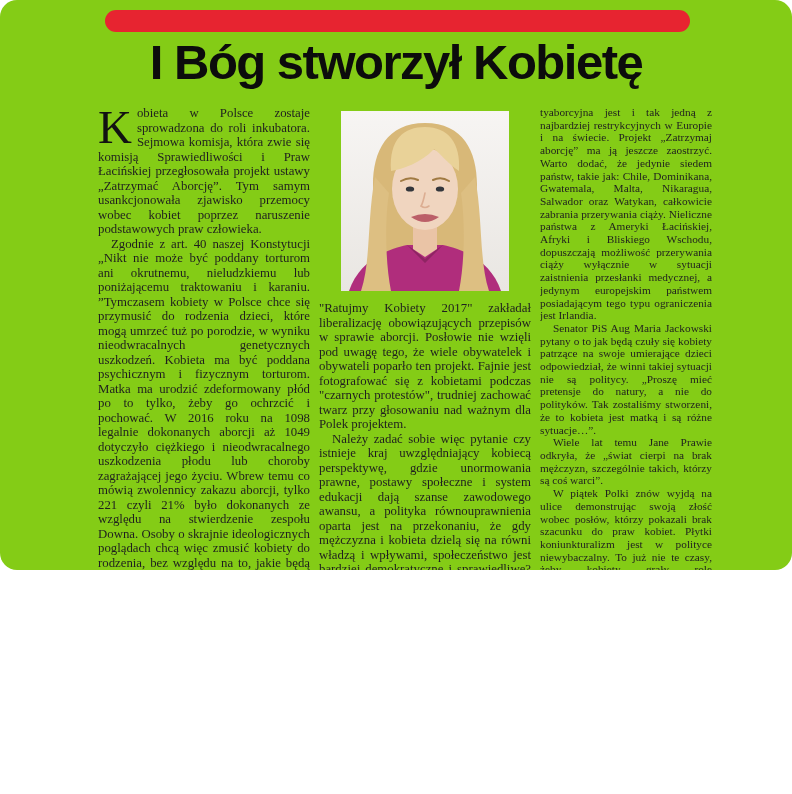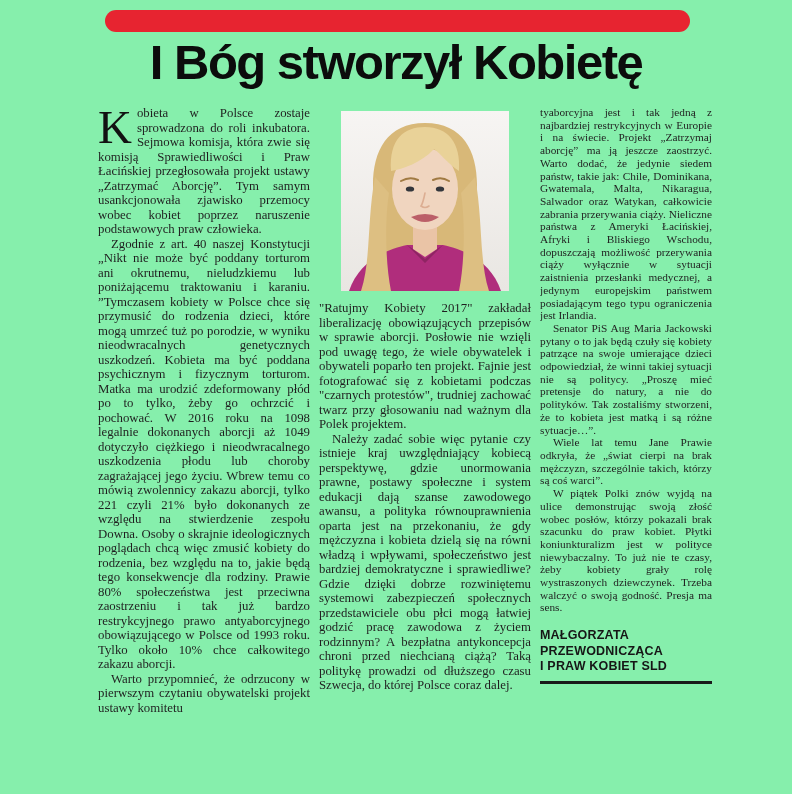--- a/index.html
+++ b/index.html
@@ -11,25 +11,26 @@
     --photo_hair:#d8b878;
     --photo_hair_light:#e9d298;
     --photo_hair_side:#ddbf82;
     --photo_skin:#f0d5bf;
     --photo_blouse:#b02d7c;
   }
   *{margin:0;padding:0;box-sizing:border-box;}
   html,body{background:#ffffff;}
   .page{
     position:relative;
-    width:792px;height:794px;
-    background:#86efac;
+    width:792px;height:570px;
+    background:#84cc16;
     overflow:hidden;
     font-family:"Liberation Serif", serif;
     color:var(--text);
+    border-radius:17px;
   }
   .redbar{
     position:absolute;left:105px;top:10px;
     width:585px;height:22px;border-radius:11px;
     background:var(--accent_red);
   }
   .headline{
     position:absolute;left:0;top:34px;width:792px;
     text-align:center;
     font-family:"Liberation Sans", sans-serif;

